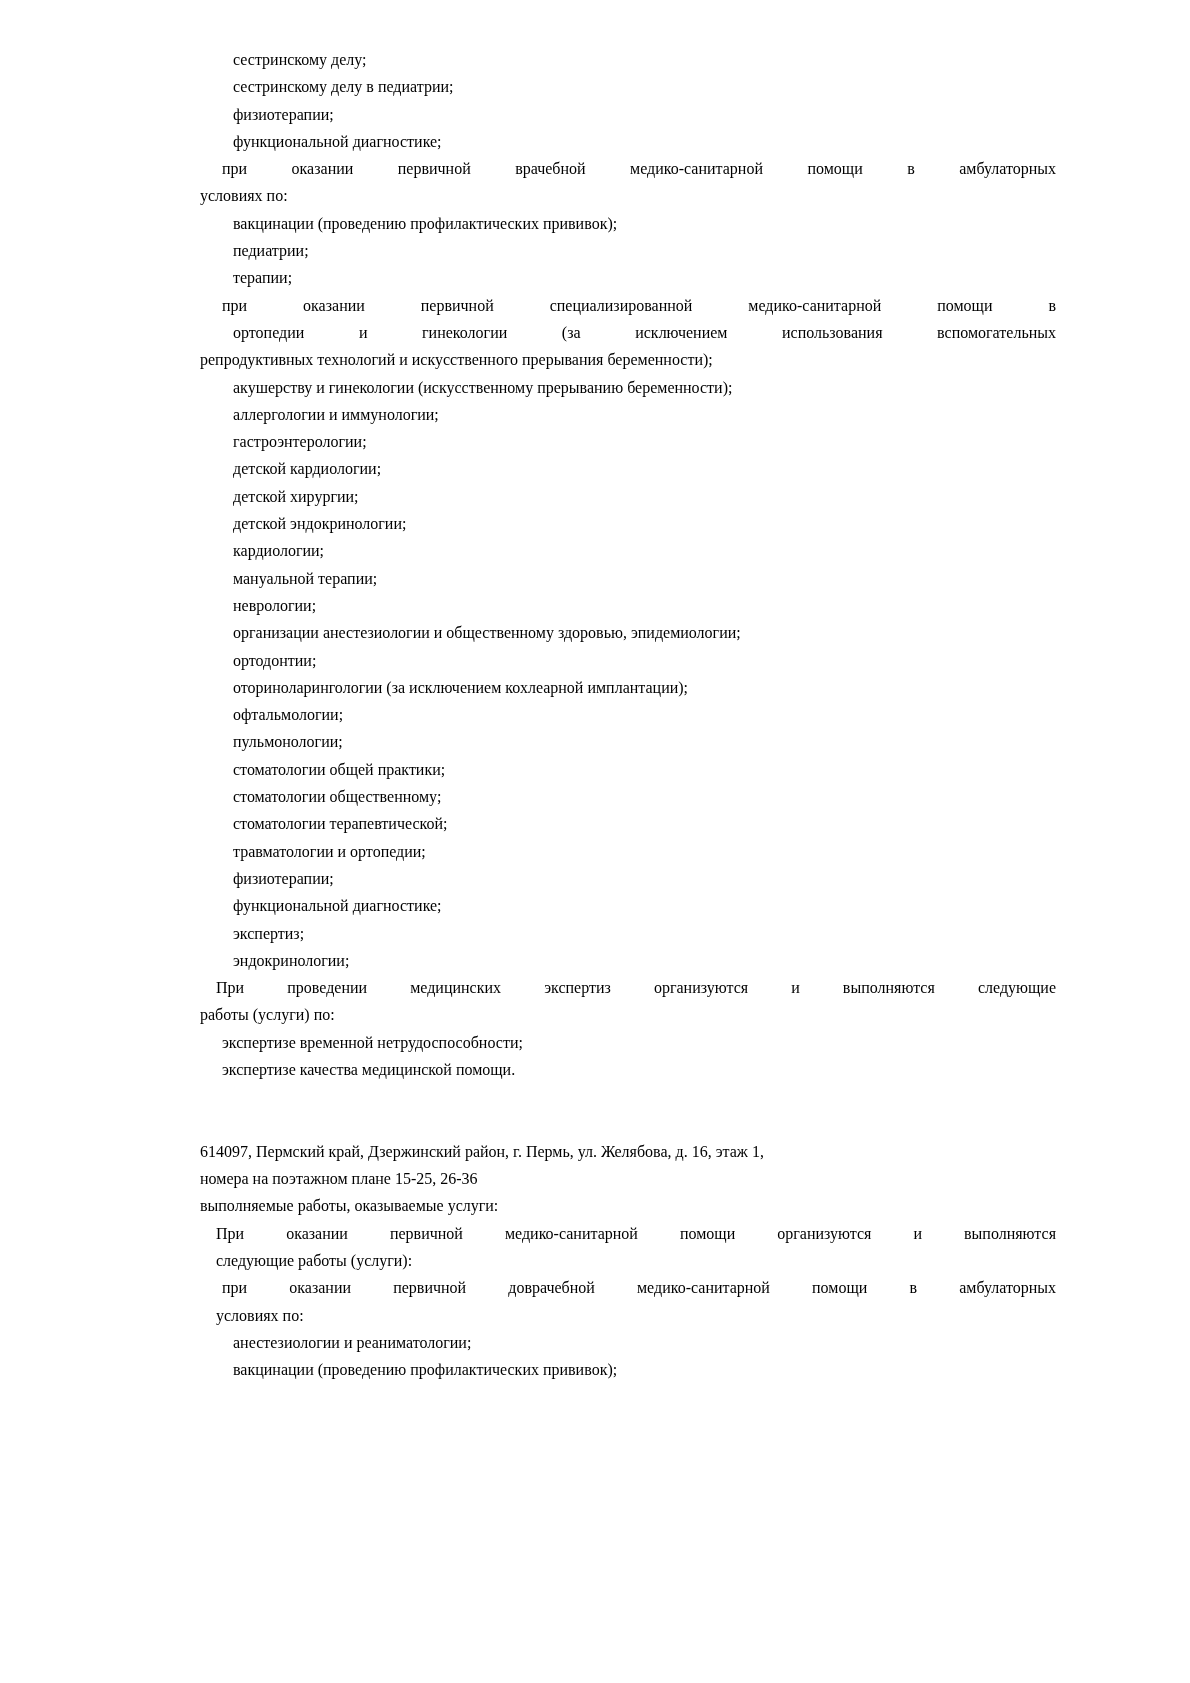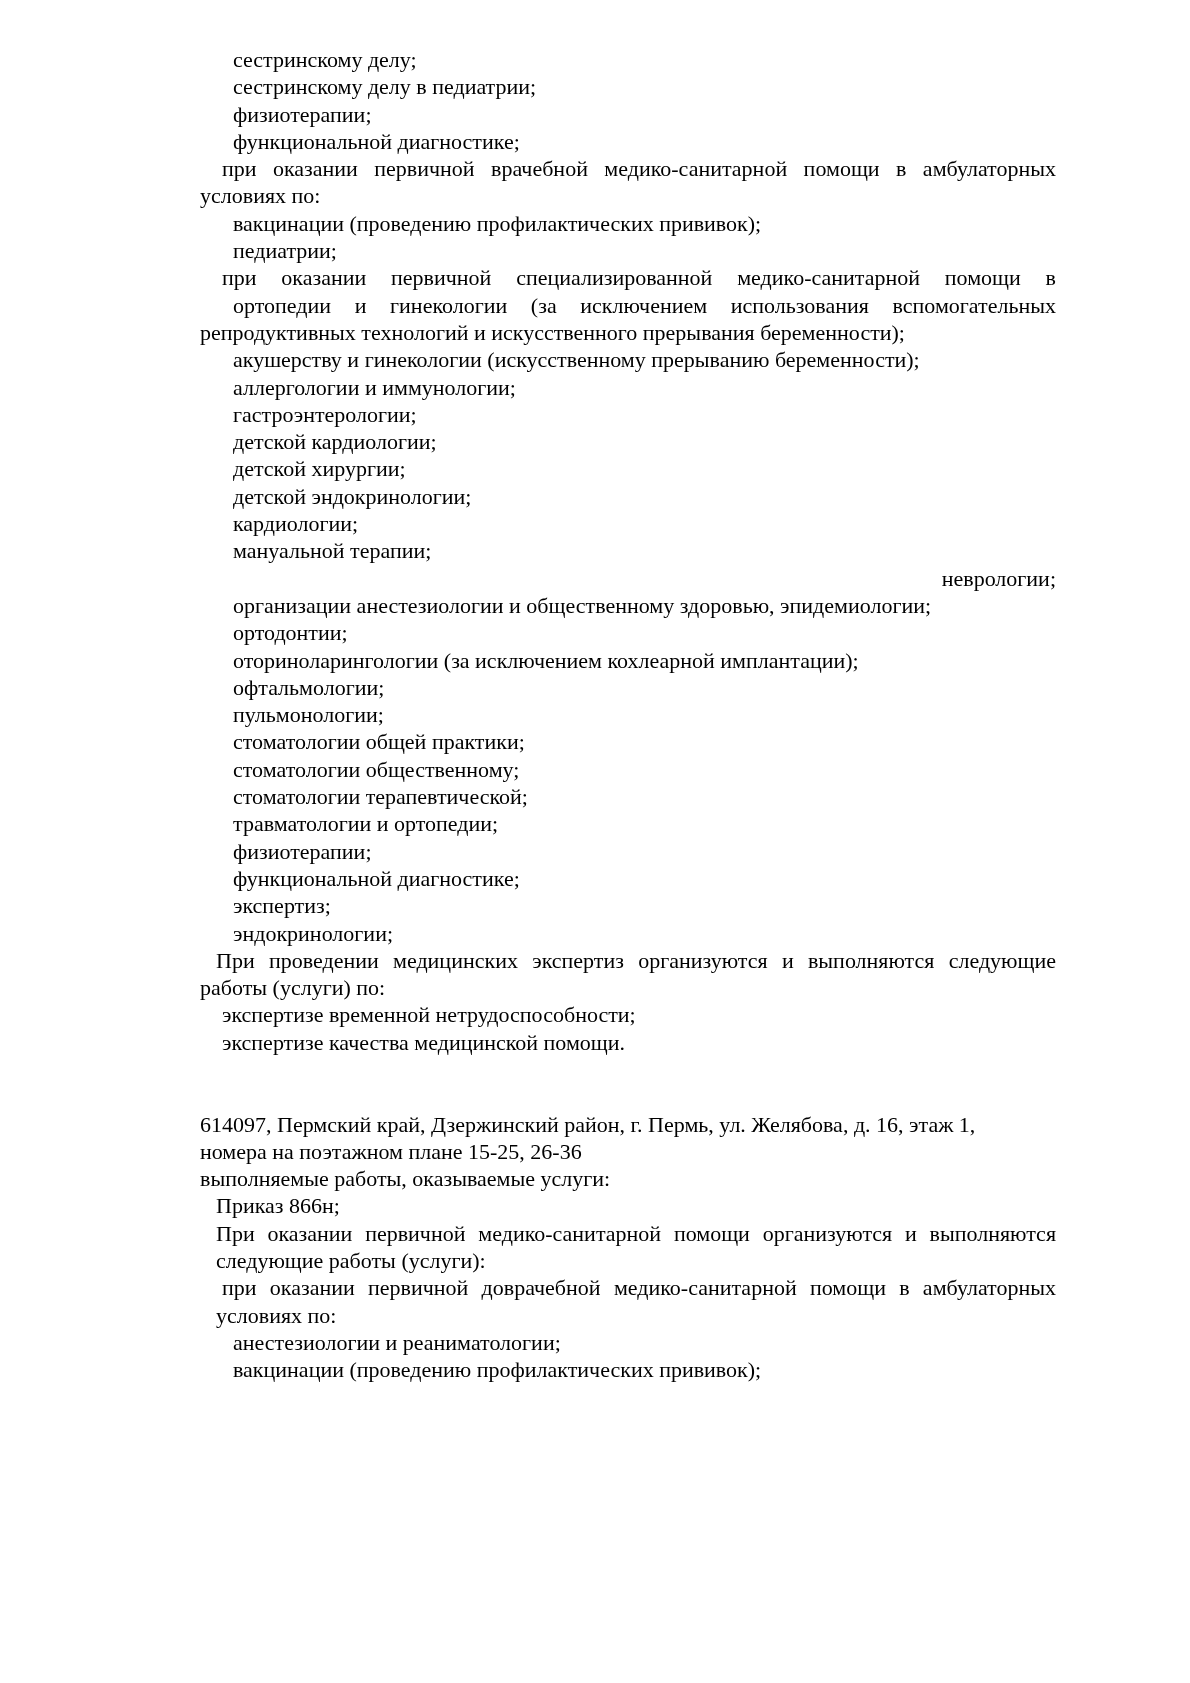--- a/index.html
+++ b/index.html
@@ -16,21 +16,21 @@
     font-family: "Liberation Serif", "DejaVu Serif", serif;
     color: #000000;
   }
   .content {
     position: absolute;
     left: 200px;
     top: 46px;
     width: 856px;
   }
   .line {
-    font-size: 22px;
+    font-size: 16px;
     line-height: 27.3px;
     min-height: 27.3px;
     white-space: nowrap;
     text-align: left;
   }
   .line.justify {
     white-space: normal;
     text-align: justify;
     text-align-last: justify;
   }
@@ -44,32 +44,33 @@
 <div class="page">
   <div class="content">
       <div class="line" style="padding-left: 33px;">сестринскому делу;</div>
       <div class="line" style="padding-left: 33px;">сестринскому делу в педиатрии;</div>
       <div class="line" style="padding-left: 33px;">физиотерапии;</div>
       <div class="line" style="padding-left: 33px;">функциональной диагностике;</div>
       <div class="line justify" style="padding-left: 22px;">при оказании первичной врачебной медико-санитарной помощи в амбулаторных</div>
       <div class="line" style="padding-left: 0px;">условиях по:</div>
       <div class="line" style="padding-left: 33px;">вакцинации (проведению профилактических прививок);</div>
       <div class="line" style="padding-left: 33px;">педиатрии;</div>
+      <div class="line" style="padding-left: 33px;">терапии;</div>
       <div class="line justify" style="padding-left: 22px;">при оказании первичной специализированной медико-санитарной помощи в</div>
       <div class="line justify" style="padding-left: 33px;">ортопедии и гинекологии (за исключением использования вспомогательных</div>
       <div class="line" style="padding-left: 0px;">репродуктивных технологий и искусственного прерывания беременности);</div>
       <div class="line" style="padding-left: 33px;">акушерству и гинекологии (искусственному прерыванию беременности);</div>
       <div class="line" style="padding-left: 33px;">аллергологии и иммунологии;</div>
       <div class="line" style="padding-left: 33px;">гастроэнтерологии;</div>
       <div class="line" style="padding-left: 33px;">детской кардиологии;</div>
       <div class="line" style="padding-left: 33px;">детской хирургии;</div>
       <div class="line" style="padding-left: 33px;">детской эндокринологии;</div>
       <div class="line" style="padding-left: 33px;">кардиологии;</div>
       <div class="line" style="padding-left: 33px;">мануальной терапии;</div>
-      <div class="line" style="padding-left: 33px; text-align: right;">неврологии;</div>
+      <div class="line" style="padding-left: 33px;">неврологии;</div>
       <div class="line" style="padding-left: 33px;">организации анестезиологии и общественному здоровью, эпидемиологии;</div>
       <div class="line" style="padding-left: 33px;">ортодонтии;</div>
       <div class="line" style="padding-left: 33px;">оториноларингологии (за исключением кохлеарной имплантации);</div>
       <div class="line" style="padding-left: 33px;">офтальмологии;</div>
       <div class="line" style="padding-left: 33px;">пульмонологии;</div>
       <div class="line" style="padding-left: 33px;">стоматологии общей практики;</div>
       <div class="line" style="padding-left: 33px;">стоматологии общественному;</div>
       <div class="line" style="padding-left: 33px;">стоматологии терапевтической;</div>
       <div class="line" style="padding-left: 33px;">травматологии и ортопедии;</div>
       <div class="line" style="padding-left: 33px;">физиотерапии;</div>
@@ -78,21 +79,20 @@
       <div class="line" style="padding-left: 33px;">эндокринологии;</div>
       <div class="line justify" style="padding-left: 16px;">При проведении медицинских экспертиз организуются и выполняются следующие</div>
       <div class="line" style="padding-left: 0px;">работы (услуги) по:</div>
       <div class="line" style="padding-left: 22px;">экспертизе временной нетрудоспособности;</div>
       <div class="line" style="padding-left: 22px;">экспертизе качества медицинской помощи.</div>
       <div class="line blank" style="padding-left: 0px;"></div>
       <div class="line blank" style="padding-left: 0px;"></div>
       <div class="line" style="padding-left: 0px;">614097, Пермский край, Дзержинский район, г. Пермь, ул. Желябова, д. 16, этаж 1,</div>
       <div class="line" style="padding-left: 0px;">номера на поэтажном плане 15-25, 26-36</div>
       <div class="line" style="padding-left: 0px;">выполняемые работы, оказываемые услуги:</div>
-      <div class="line" style="padding-left: 16px;">Приказ 866н;</div>
       <div class="line justify" style="padding-left: 16px;">При оказании первичной медико-санитарной помощи организуются и выполняются</div>
       <div class="line" style="padding-left: 16px;">следующие работы (услуги):</div>
       <div class="line justify" style="padding-left: 22px;">при оказании первичной доврачебной медико-санитарной помощи в амбулаторных</div>
       <div class="line" style="padding-left: 16px;">условиях по:</div>
       <div class="line" style="padding-left: 33px;">анестезиологии и реаниматологии;</div>
       <div class="line" style="padding-left: 33px;">вакцинации (проведению профилактических прививок);</div>
     </div>
 </div>
 
 </body></html>

